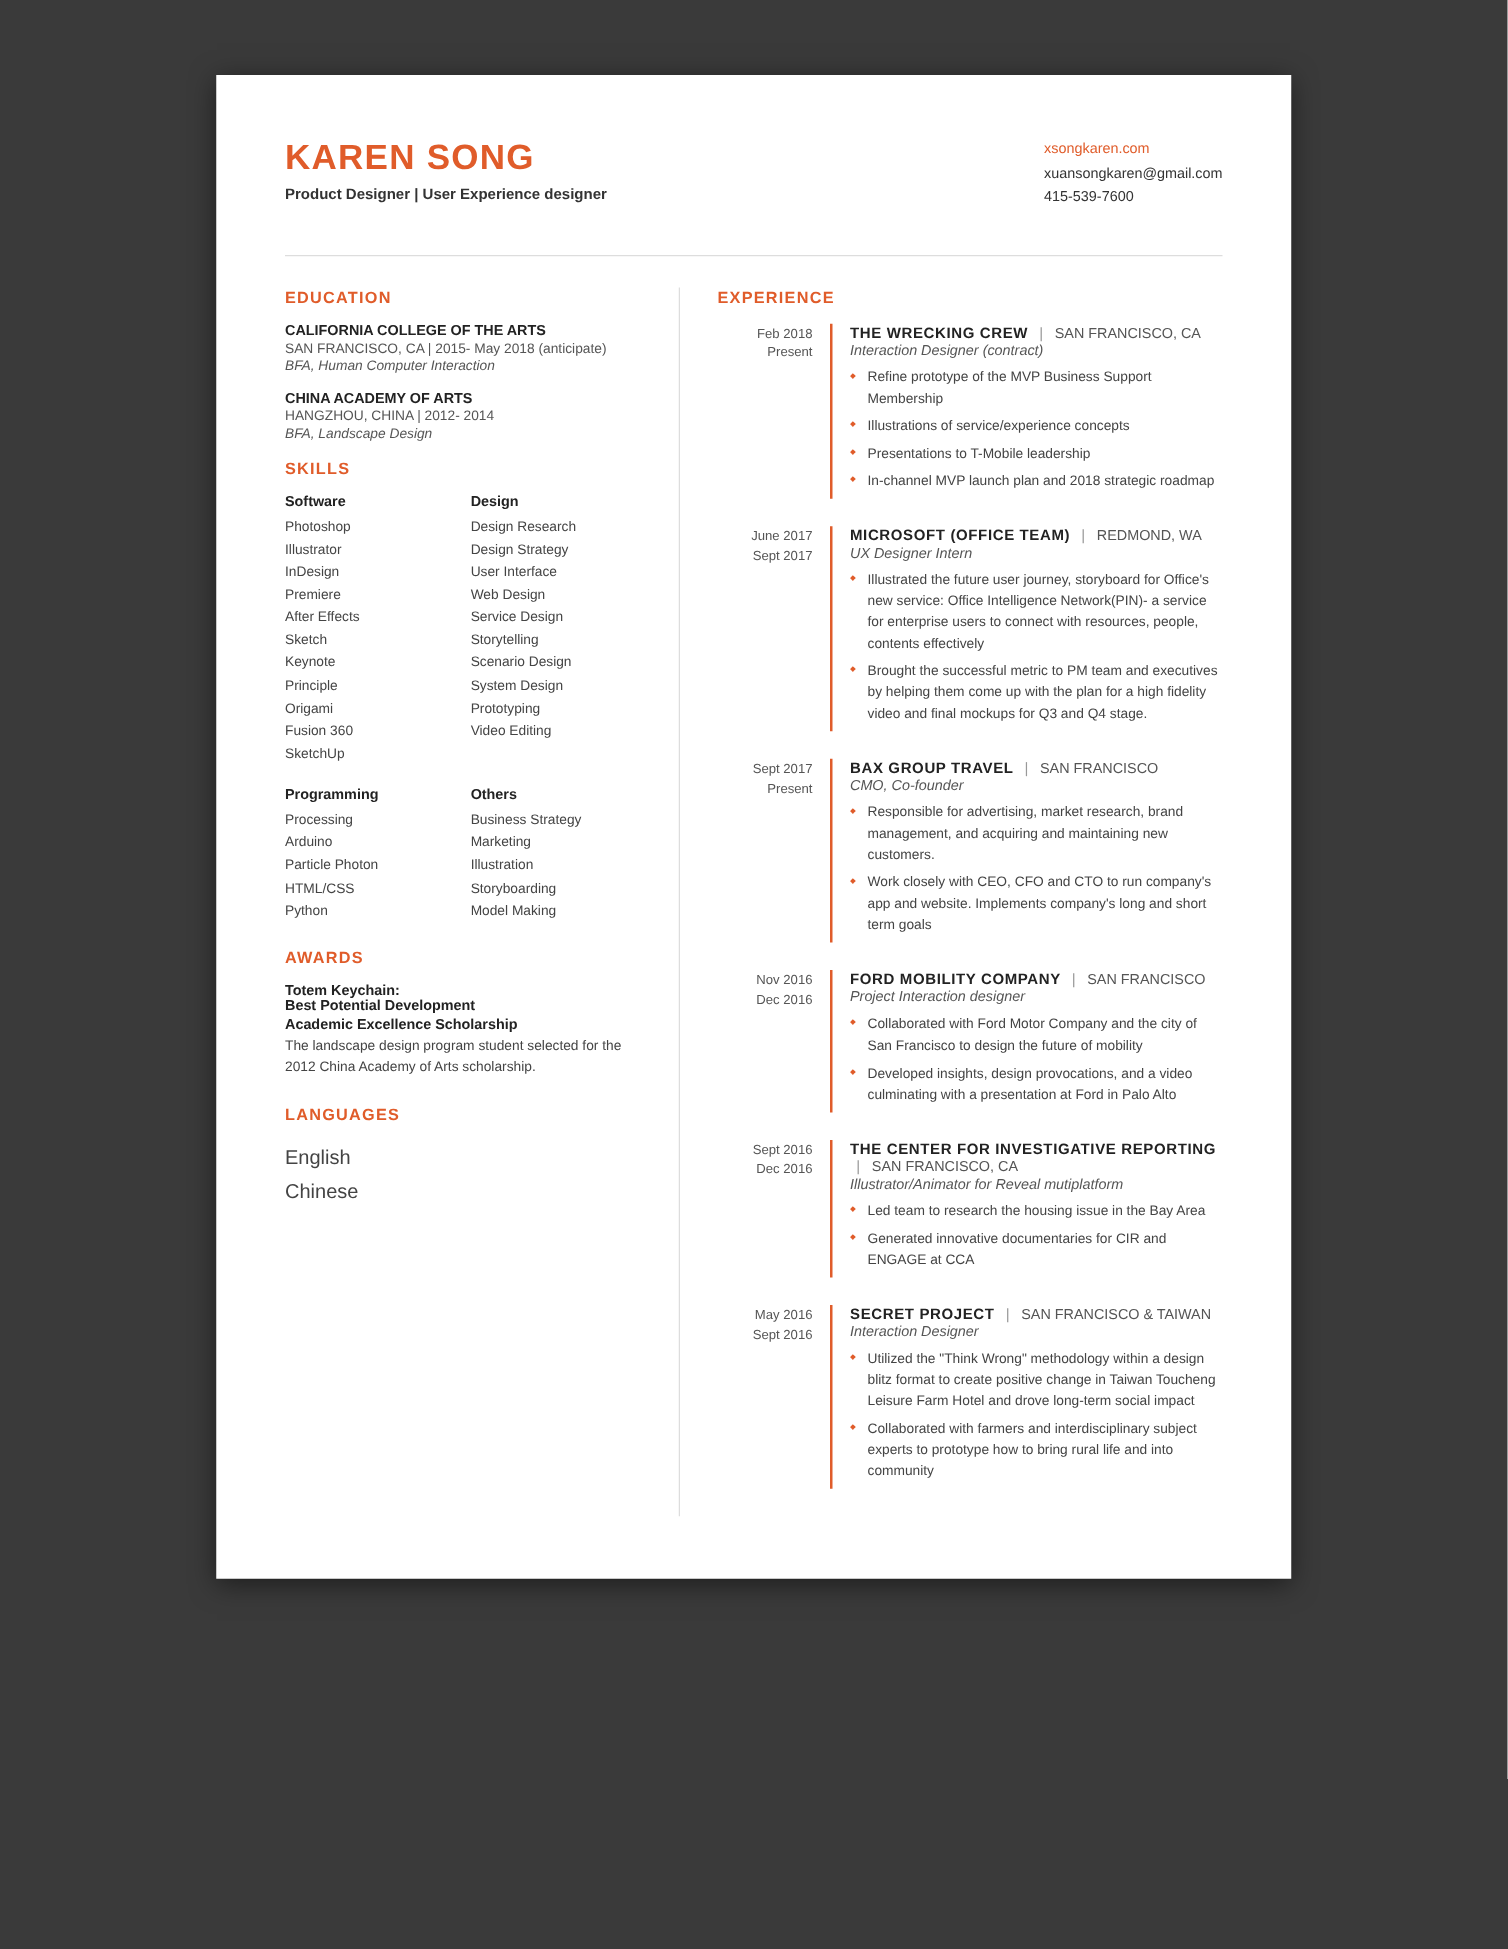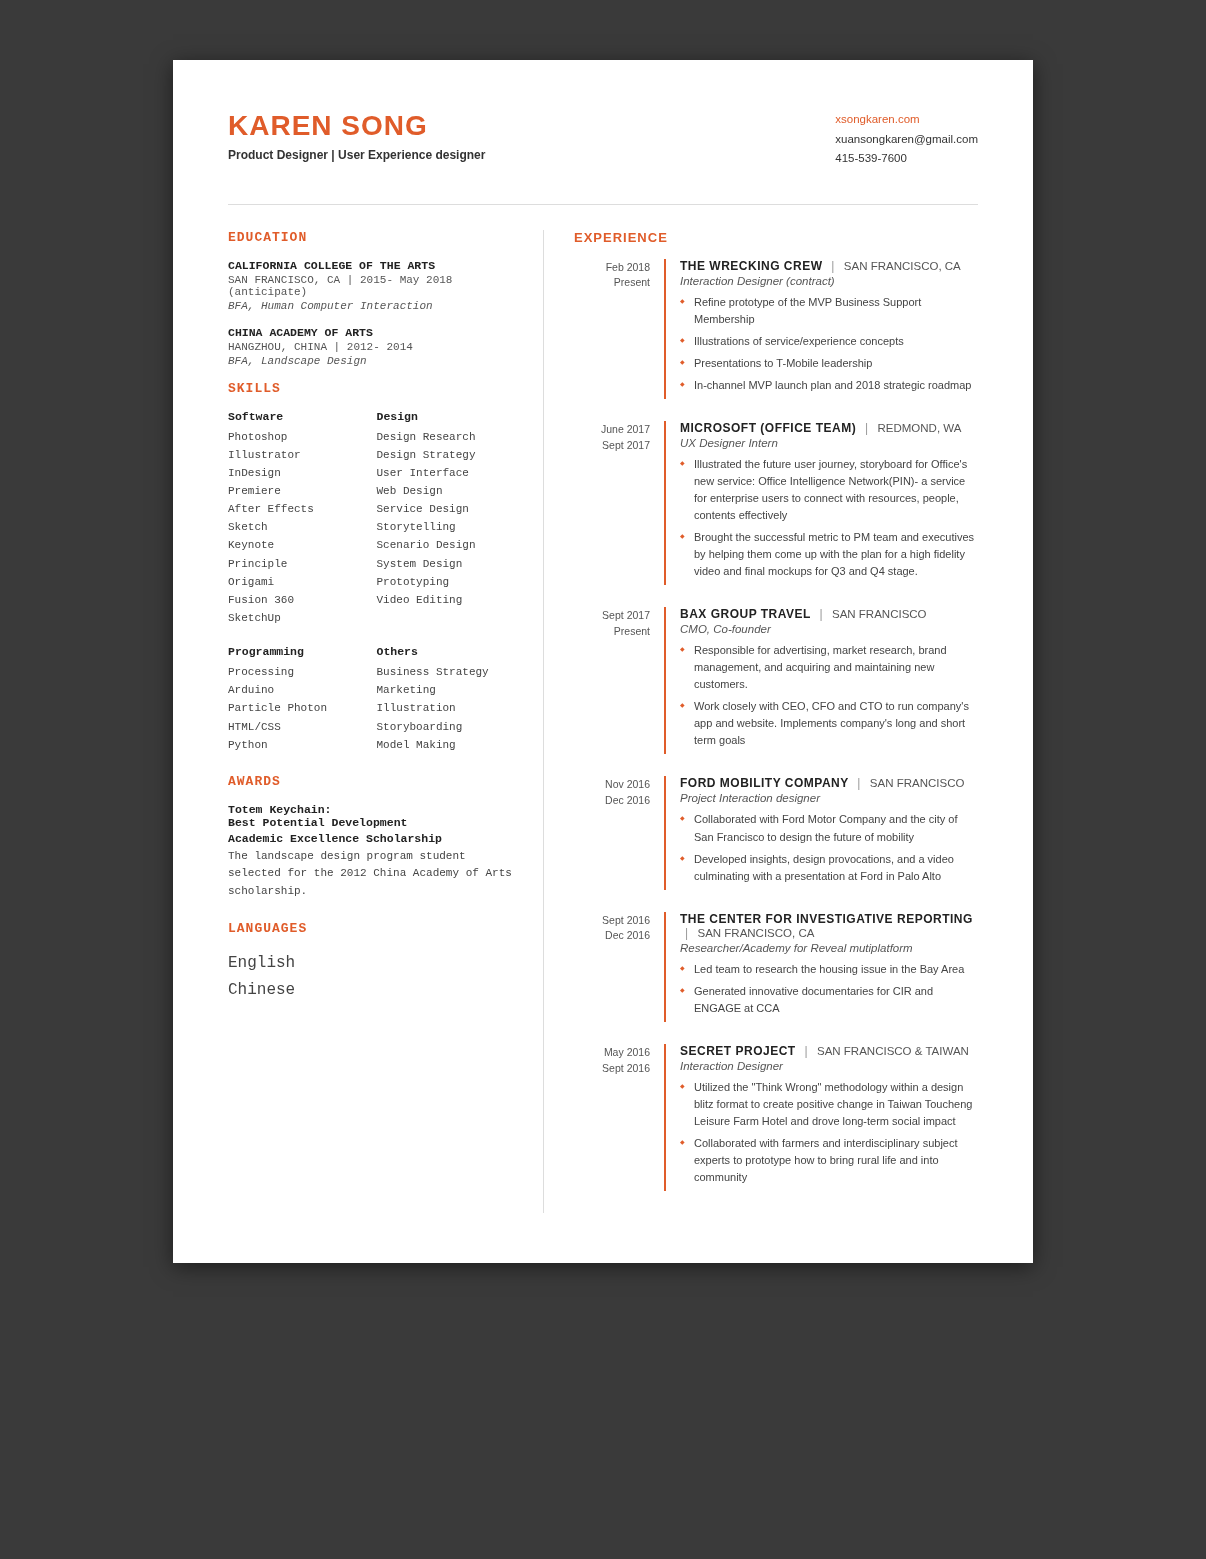--- a/index.html
+++ b/index.html
@@ -53,21 +53,20 @@
       border-top: 1px solid #ddd;
       margin: 0 0 25px 0;
     }
     .two-col {
       display: flex;
       gap: 0;
     }
     .left-col {
       width: 42%;
       padding-right: 30px;
-      font-family: Liberation Mono, monospace;
     }
     .right-col {
       width: 58%;
       border-left: 1px solid #ddd;
       padding-left: 30px;
     }
     .section-title {
       font-size: 13px;
       font-weight: 700;
       color: #e05c2a;
@@ -406,21 +405,21 @@
         <div class="exp-date">
           <span>Sept 2016</span><br>
           <span>Dec 2016</span>
         </div>
         <div class="exp-content">
           <div class="exp-org">
             <span>THE CENTER FOR INVESTIGATIVE REPORTING</span>
             <span class="exp-org-sep">|</span>
             <span class="exp-location">SAN FRANCISCO, CA</span>
           </div>
-          <div class="exp-role">Researcher/Academy for Reveal mutiplatform</div>
+          <div class="exp-role">Illustrator/Animator for Reveal mutiplatform</div>
           <ul class="exp-bullets">
             <li>Led team to research the housing issue in the Bay Area</li>
             <li>Generated innovative documentaries for CIR and ENGAGE at CCA</li>
           </ul>
         </div>
       </div>
 
       <div class="exp-entry">
         <div class="exp-date">
           <span>May 2016</span><br>

